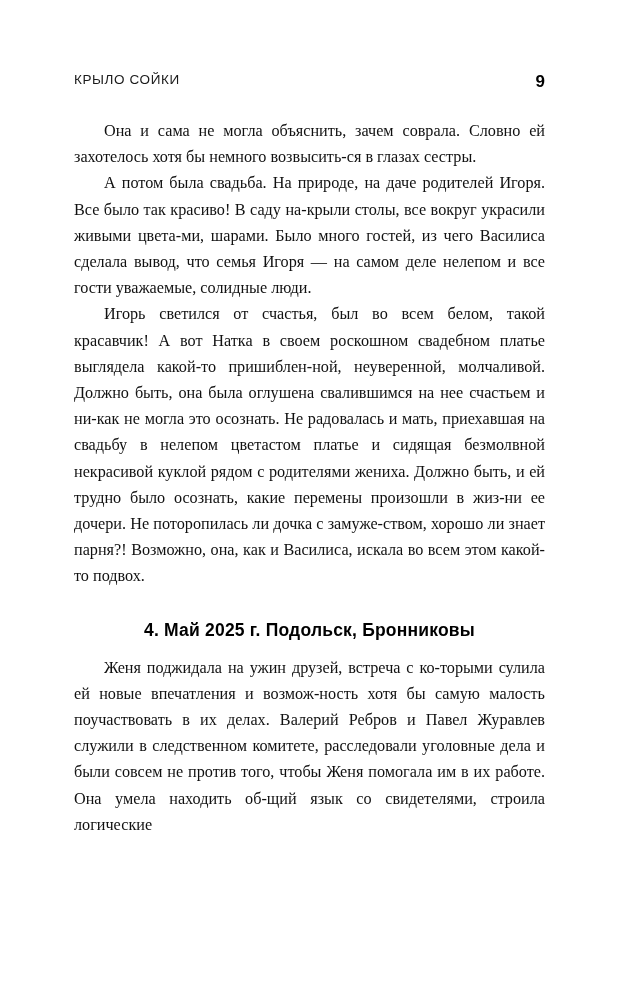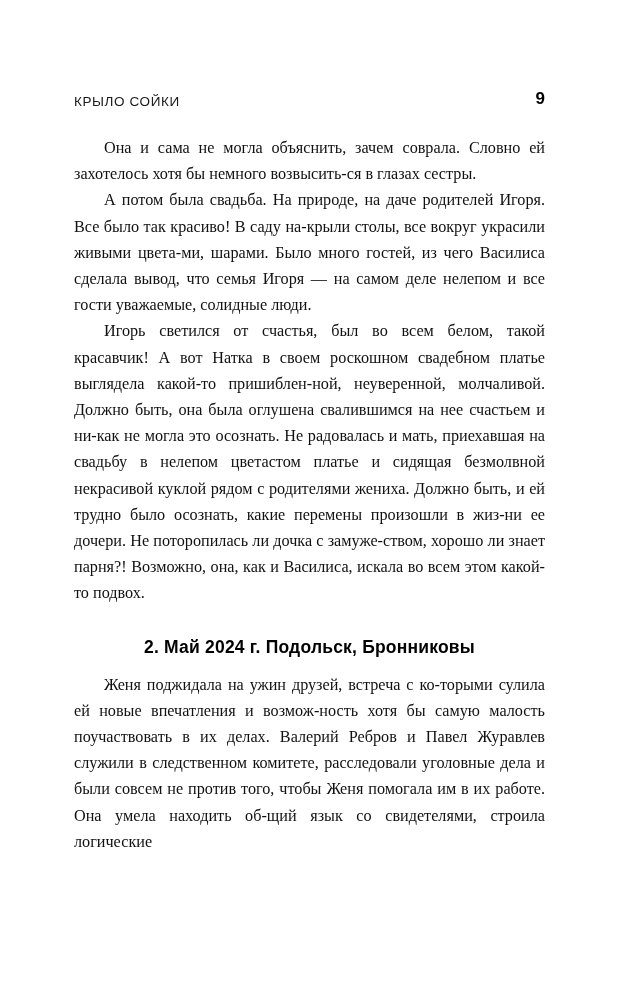--- a/index.html
+++ b/index.html
@@ -17,24 +17,23 @@
   .page {
     position: relative;
     width: 619px;
     height: 1000px;
     box-sizing: border-box;
     padding: 72px 74px 0 74px;
     background: #ffffff;
   }
   .running-head {
     display: flex;
-    align-items: flex-end;
+    align-items: flex-start;
     justify-content: space-between;
     margin-bottom: 26px;
-    margin-top: 17px;
   }
   .running-title {
     font-family: "Liberation Sans", sans-serif;
     font-size: 13.5px;
     letter-spacing: 0.6px;
     color: #1a1a1a;
     text-transform: uppercase;
     font-weight: 400;
   }
   .folio {
@@ -70,18 +69,18 @@
   <div class="running-head">
     <div class="running-title">КРЫЛО СОЙКИ</div>
     <div class="folio">9</div>
   </div>
 
   <div class="body-text">
     <p>Она и сама не могла объяснить, зачем соврала. Словно ей захотелось хотя бы немного возвысить-ся в глазах сестры.</p>
     <p>А потом была свадьба. На природе, на даче родителей Игоря. Все было так красиво! В саду на-крыли столы, все вокруг украсили живыми цвета-ми, шарами. Было много гостей, из чего Василиса сделала вывод, что семья Игоря — на самом деле нелепом и все гости уважаемые, солидные люди.</p>
     <p>Игорь светился от счастья, был во всем белом, такой красавчик! А вот Натка в своем роскошном свадебном платье выглядела какой-то пришиблен-ной, неуверенной, молчаливой. Должно быть, она была оглушена свалившимся на нее счастьем и ни-как не могла это осознать. Не радовалась и мать, приехавшая на свадьбу в нелепом цветастом платье и сидящая безмолвной некрасивой куклой рядом с родителями жениха. Должно быть, и ей трудно было осознать, какие перемены произошли в жиз-ни ее дочери. Не поторопилась ли дочка с замуже-ством, хорошо ли знает парня?! Возможно, она, как и Василиса, искала во всем этом какой-то подвох.</p>
 
-    <div class="chapter-heading">2. Май 2024 г. Подольск, Бронниковы</div>
+    <div class="chapter-heading">4. Май 2025 г. Подольск, Бронниковы</div>
 
     <p>Женя поджидала на ужин друзей, встреча с ко-торыми сулила ей новые впечатления и возмож-ность хотя бы самую малость поучаствовать в их делах. Валерий Ребров и Павел Журавлев служили в следственном комитете, расследовали уголовные дела и были совсем не против того, чтобы Женя помогала им в их работе. Она умела находить об-щий язык со свидетелями, строила логические</p>
   </div>
 
 </div>
 
 </body></html>

